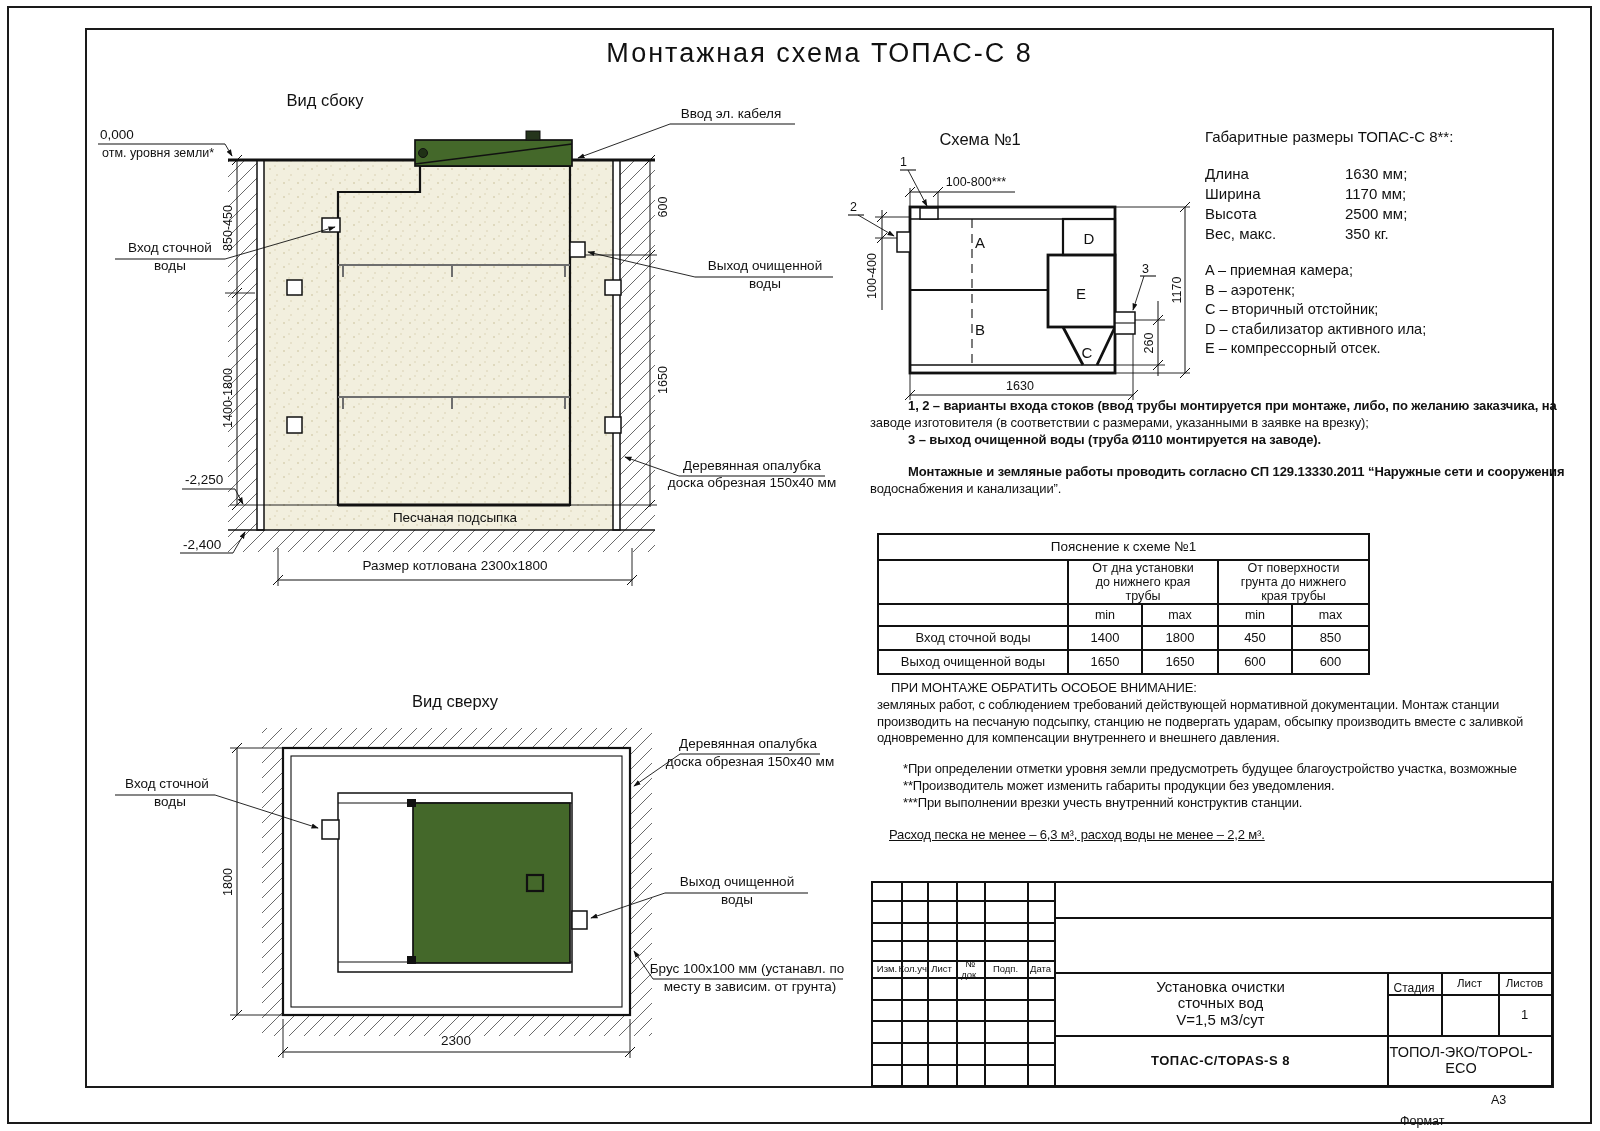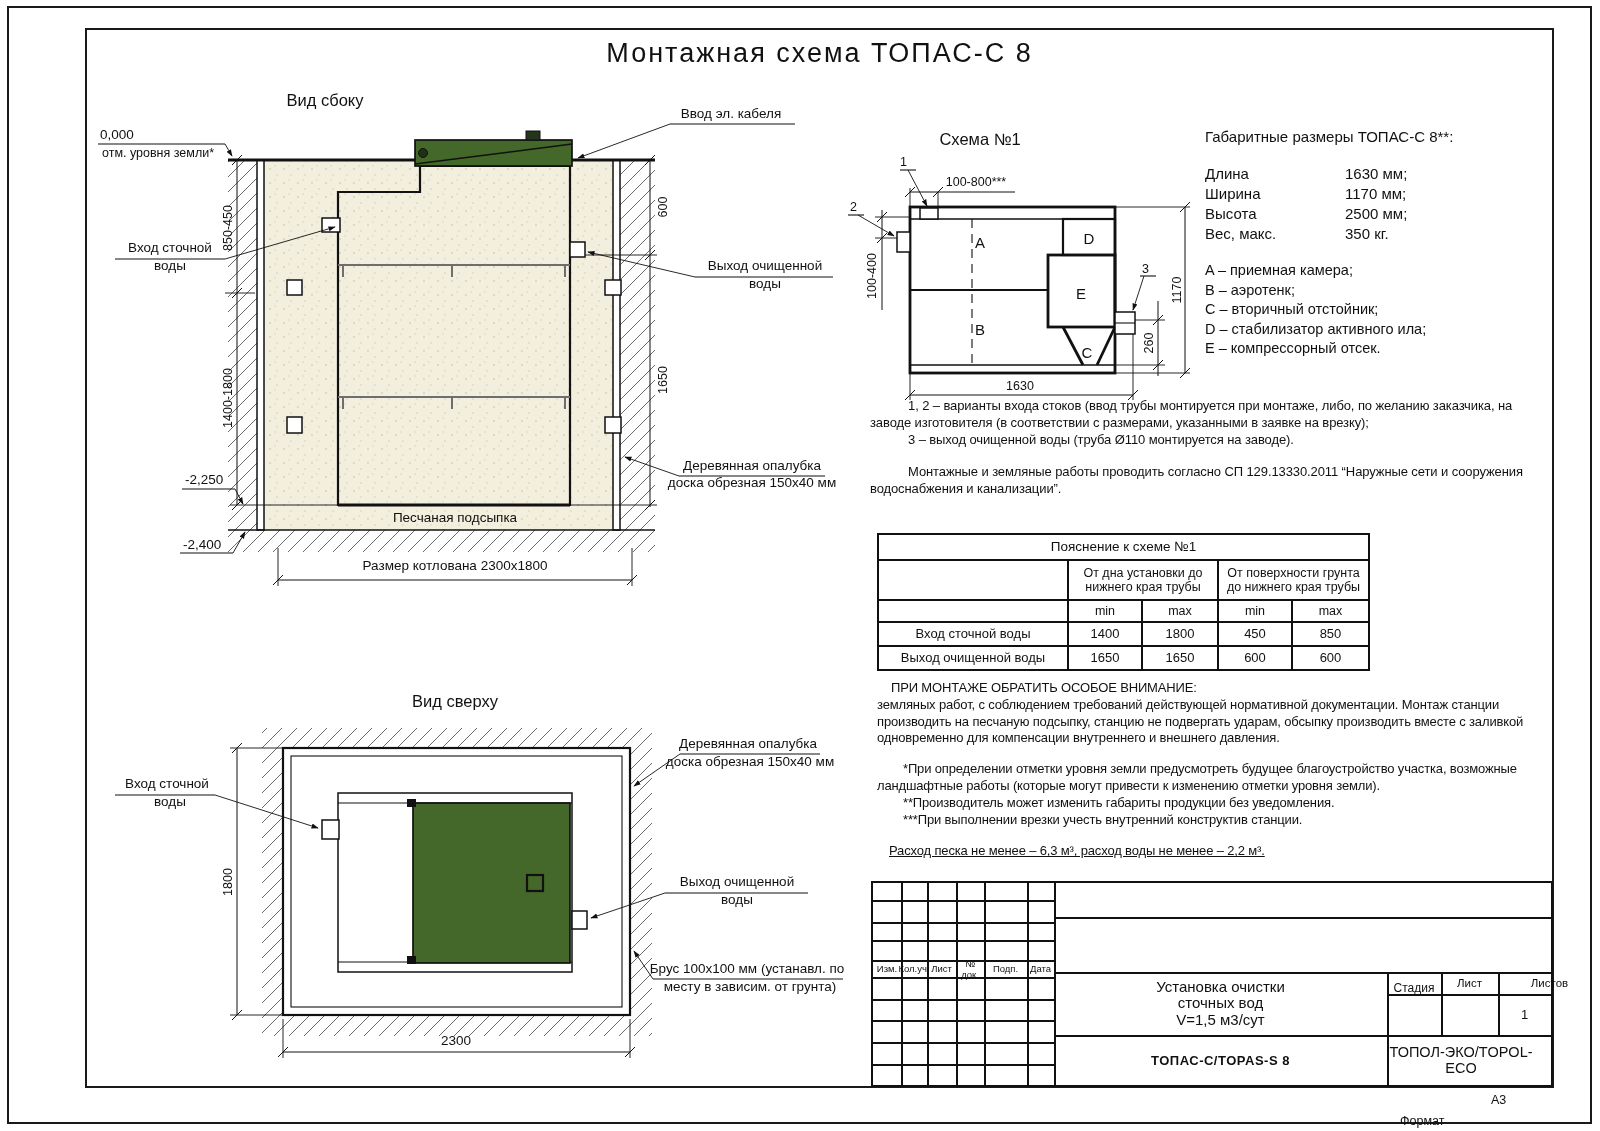--- a/index.html
+++ b/index.html
@@ -24,25 +24,25 @@
   .wht{fill:#fff;stroke:#111;stroke-width:1.5;}
   .grn{fill:#44682a;stroke:#111;stroke-width:1.7;}
   
   .overall{left:1205px;top:128px;width:350px;}
   .overall .hd{font-size:15px;margin-bottom:19px;}
   .overall .row{display:flex;font-size:15px;line-height:20px;}
   .overall .row .lb{width:140px;}
   .overall .legend{margin-top:17px;font-size:14.5px;line-height:19.5px;}
   
   .notes{left:870px;top:398px;width:700px;font-size:13px;line-height:16.8px;letter-spacing:-0.1px;}
-  .ind{padding-left:38px;}
+  .ind{padding-left:38px;font-weight:bold;}
   .gap{height:16px;}
   
   .xtable{left:877px;top:533px;border-collapse:collapse;table-layout:fixed;}
-  .xtable td{border:2px solid #111;text-align:center;font-size:12.5px;padding:0 7px;line-height:14px;}
+  .xtable td{border:2px solid #111;text-align:center;font-size:12.5px;padding:0 16px;line-height:14px;}
   .xtable .tt{font-size:13.5px;height:24px;}
   .xtable .grp{height:38px;}
   .xtable .mm{height:20px;}
   .xtable .dr{height:22px;font-size:13px;}
   
   .attention{left:877px;top:680px;width:688px;font-size:13px;line-height:16.8px;letter-spacing:-0.15px;}
   .ind2{padding-left:26px;}
   .ind1{padding-left:14px;}
   .consump{margin-top:15px;padding-left:12px;text-decoration:underline;}
   
@@ -358,21 +358,20 @@
 </tbody>
   </table>
 
 <div class="abs attention">
   <div class="ind1">ПРИ МОНТАЖЕ ОБРАТИТЬ ОСОБОЕ ВНИМАНИЕ:</div>
   <div>земляных работ, с соблюдением требований действующей нормативной документации. Монтаж станции</div>
   <div>производить на песчаную подсыпку, станцию не подвергать ударам, обсыпку производить вместе с заливкой</div>
   <div>одновременно для компенсации внутреннего и внешнего давления.</div>
   <div style="height:14px"></div>
   <div class="ind2">*При определении отметки уровня земли предусмотреть будущее благоустройство участка, возможные</div>
-  <div>ландшафтные работы (которые могут привести к изменению отметки уровня земли).</div>
   <div class="ind2">**Производитель может изменить габариты продукции без уведомления.</div>
   <div class="ind2">***При выполнении врезки учесть внутренний конструктив станции.</div>
   <div class="consump">Расход песка не менее – 6,3 м³, расход воды не менее – 2,2 м³.</div>
 </div>
 
 <div class="abs stamp">
 
   <div class="vl" style="left:28px;top:0;width:2px;height:202px;"></div>
   <div class="vl" style="left:54px;top:0;width:2px;height:202px;"></div>
   <div class="vl" style="left:83px;top:0;width:2px;height:202px;"></div>
@@ -408,20 +407,20 @@
   <div class="cell" style="left:181px;top:89px;width:333px;height:63px;flex-direction:column;font-size:15px;line-height:16.5px;">
     <div>Установка очистки</div>
     <div>сточных вод</div>
     <div>V=1,5 м3/сут</div>
   </div>
 
   <div class="cell" style="left:181px;top:152px;width:333px;height:50px;font-size:13px;font-weight:bold;letter-spacing:0.5px;">ТОПАС-С/TOPAS-S 8</div>
 
   <div class="cell" style="left:514px;top:89px;width:54px;height:31px;font-size:12px;">Стадия</div>
   <div class="cell" style="left:568px;top:89px;width:57px;height:22px;font-size:11.5px;">Лист</div>
-  <div class="cell" style="left:625px;top:89px;width:53px;height:22px;font-size:11.5px;padding-left:25px;">Листов</div>
+  <div class="cell" style="left:625px;top:89px;width:53px;height:22px;font-size:11.5px;">Листов</div>
   <div class="cell" style="left:625px;top:111px;width:53px;height:41px;font-size:13px;">1</div>
 
   <div class="cell" style="left:514px;top:152px;width:148px;height:50px;font-size:14.5px;">ТОПОЛ-ЭКО/TOPOL-ECO</div>
 </div>
 
 <div class="abs fmt" style="left:1400px;top:1114px;">Формат</div>
 <div class="abs fmt" style="left:1491px;top:1093px;">А3</div>
 
 </body></html>

